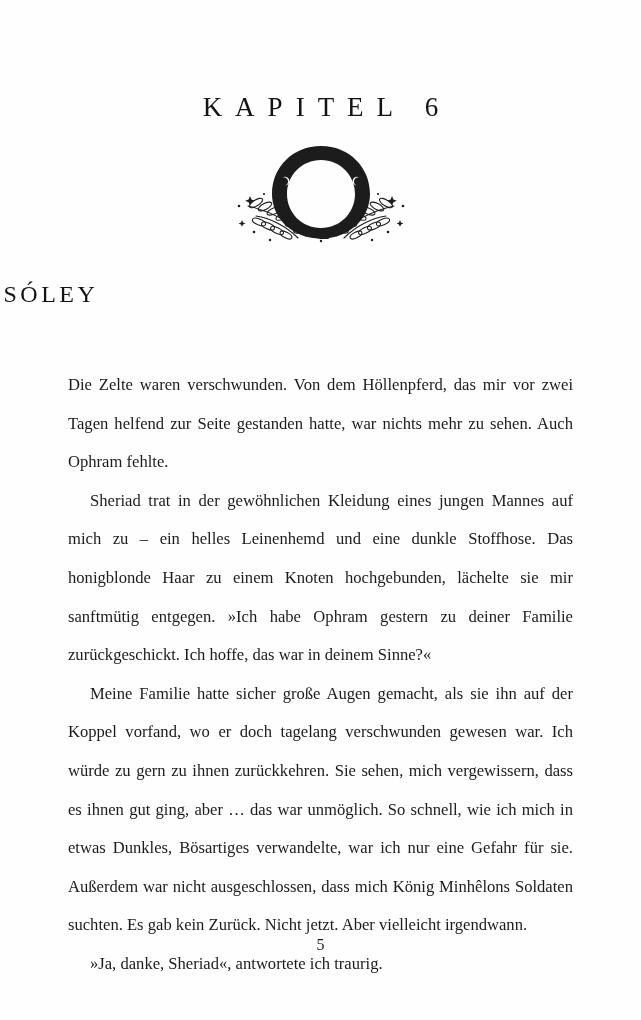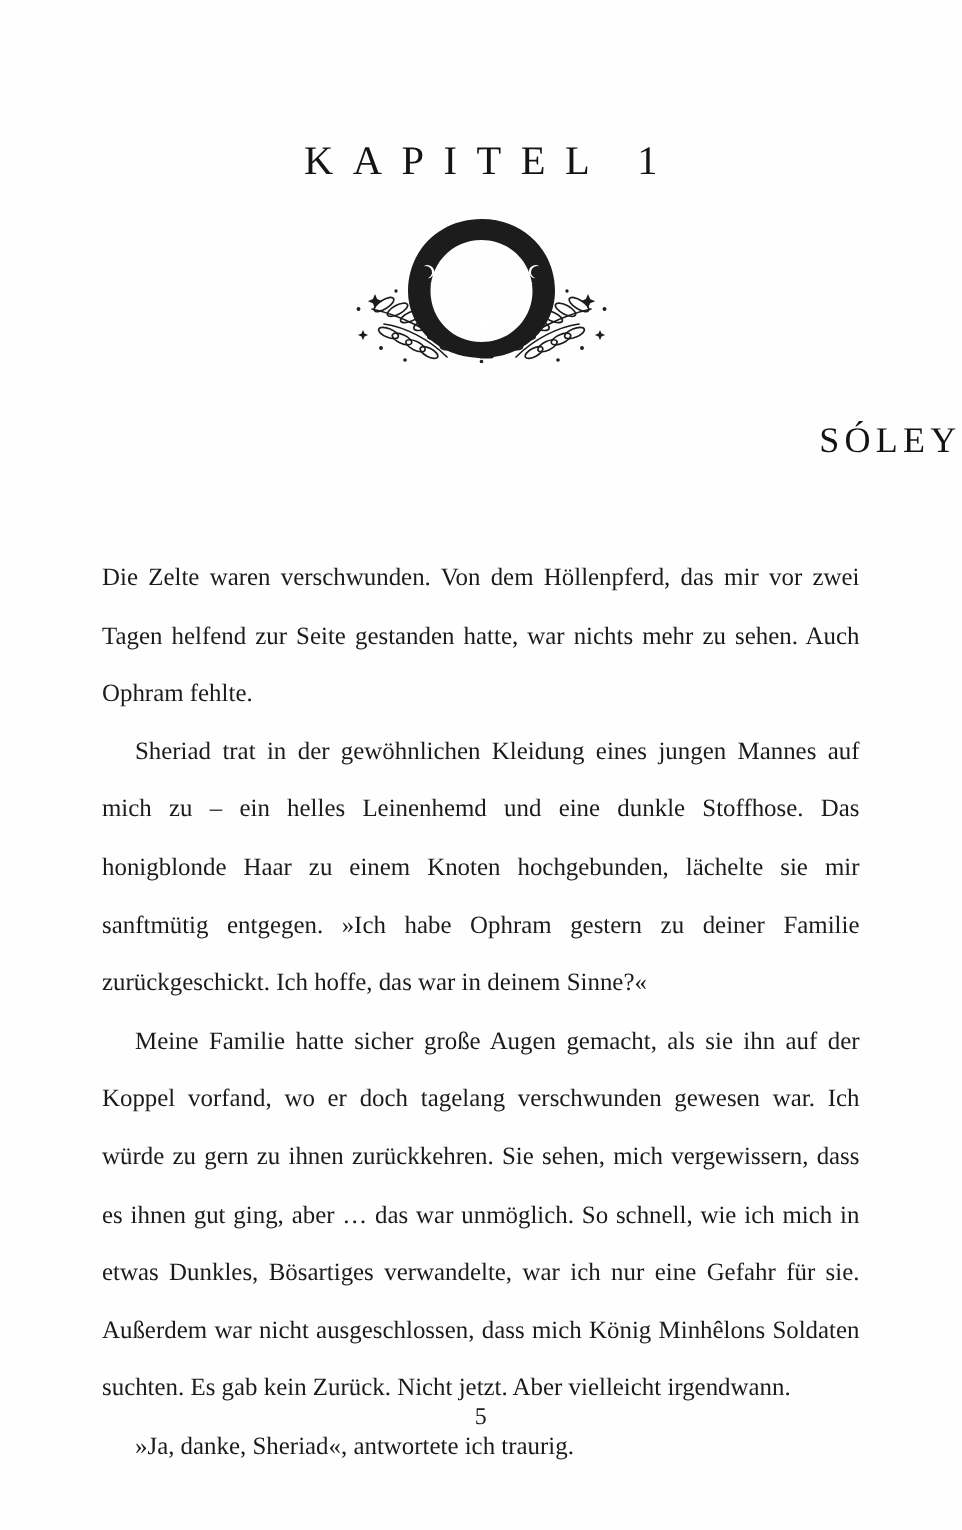--- a/index.html
+++ b/index.html
@@ -49,21 +49,21 @@
     line-height: 0;
   }
   .ornament svg { display: block; width: 190px; height: 100px; }
 
   
   .section-title {
     position: absolute;
     top: 281px;
     left: 0;
     right: 0;
-    text-align: right;
+    text-align: left;
     font-size: 24px;
     font-weight: 400;
     letter-spacing: 3.5px;
     text-indent: 3.5px;
     color: #131313;
   }
 
   
   .body-text {
     position: absolute;
@@ -97,21 +97,21 @@
     text-align: center;
     font-size: 16px;
     color: #1b1b1b;
   }
 </style>
 </head>
 <body>
 
 <div class="page">
 
-  <div class="chapter-heading">KAPITEL 1</div>
+  <div class="chapter-heading">KAPITEL 6</div>
 
   <div class="ornament">
     <svg viewBox="0 0 190 100" xmlns="http://www.w3.org/2000/svg" aria-hidden="true">
       <g fill="#1c1c1c">
 
         <path d="M95 4
                  C 70 4, 50 24, 50 49
                  C 50 70, 66 86, 86 89
                  C 70 82, 60 67, 60 50
                  C 60 29, 76 14, 95 14

